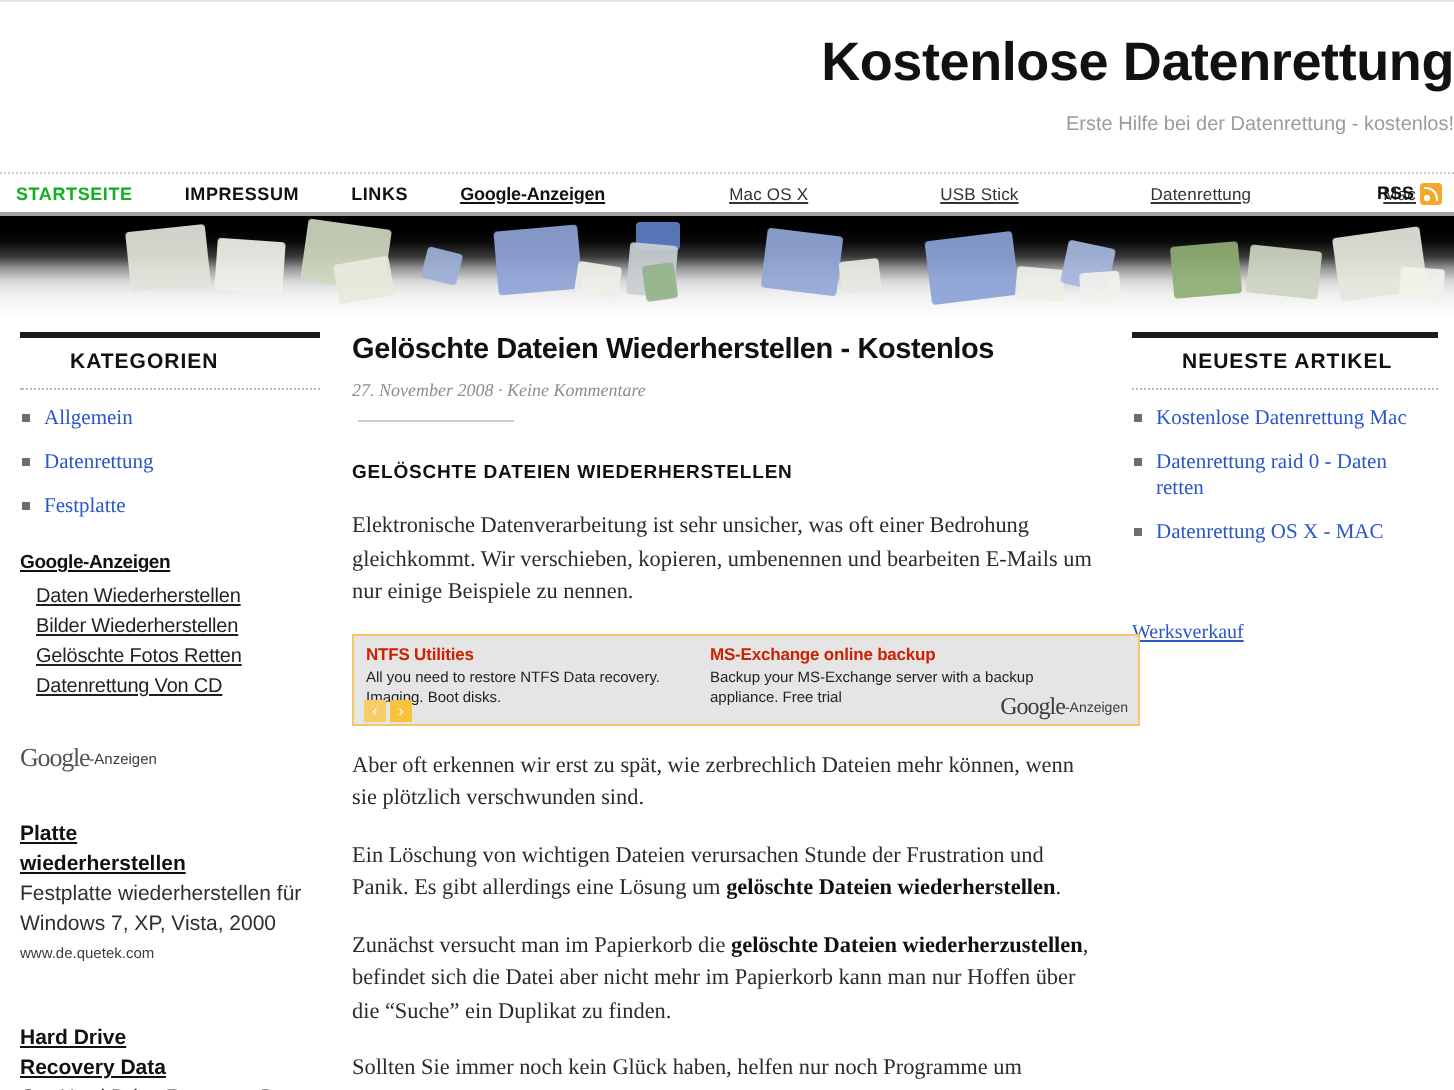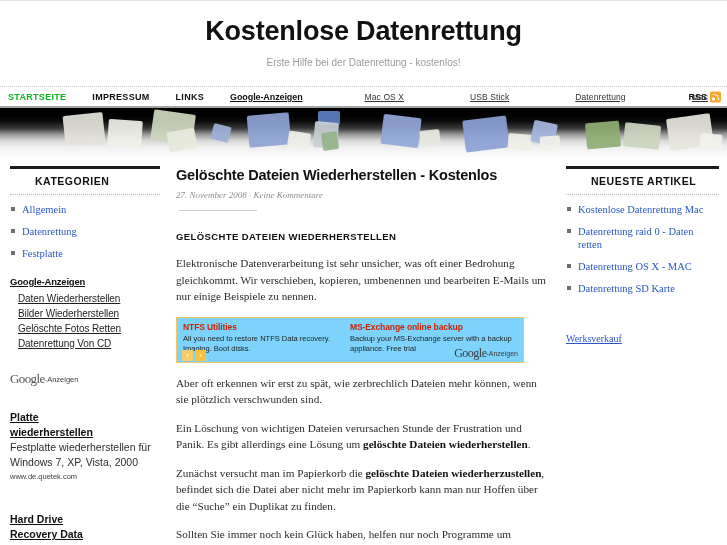--- a/index.html
+++ b/index.html
@@ -10,21 +10,21 @@
     background: #ffffff;
     font-family: "Liberation Serif", serif;
   }
 
   #page { position: relative; width: 727px; height: 545px; background:#fff; }
 
   
   .site-header {
     height: 86px;
     border-top: 1px solid #e2e2e2;
-    text-align: center;
+    text-align: right;
     padding-top: 14px;
   }
   .site-title {
     font-family: "Liberation Sans", sans-serif;
     font-size: 27px;
     font-weight: bold;
     color: #111;
     letter-spacing: -0.2px;
     margin: 0;
     line-height: 32px;
@@ -241,23 +241,23 @@
     color: #2b2b2b;
     line-height: 16.5px;
     margin-top: 12px;
     text-align: left;
   }
   .para b { font-weight: bold; color: #111; }
 
   
   .inline-ad {
     margin-top: 12px;
-    width: 348px;
+    width: 394px;
     height: 46px;
-    background: #7dd3fc;
+    background: #e5e5e5;
     border: 1px solid #f3c765;
     position: relative;
     padding: 4px 6px 0 6px;
     display: flex;
   }
   .inline-ad .slot { width: 172px; }
   .inline-ad .slot-title {
     font-family: "Liberation Sans", sans-serif;
     font-size: 8.5px;
     font-weight: bold;
@@ -425,20 +425,19 @@
 
     <div class="col-right">
       <div class="side-head-rule"></div>
       <div class="side-title">NEUESTE ARTIKEL</div>
       <div class="side-dots"></div>
 
       <ul class="linklist">
         <li>Kostenlose Datenrettung Mac</li>
         <li>Datenrettung raid 0 - Daten retten</li>
         <li>Datenrettung OS X - MAC</li>
-        <li>Datenrettung SD Karte</li>
       </ul>
 
       <div class="right-extra-link">Werksverkauf</div>
     </div>
 
   </div>
 </div>
 
 </body></html>

